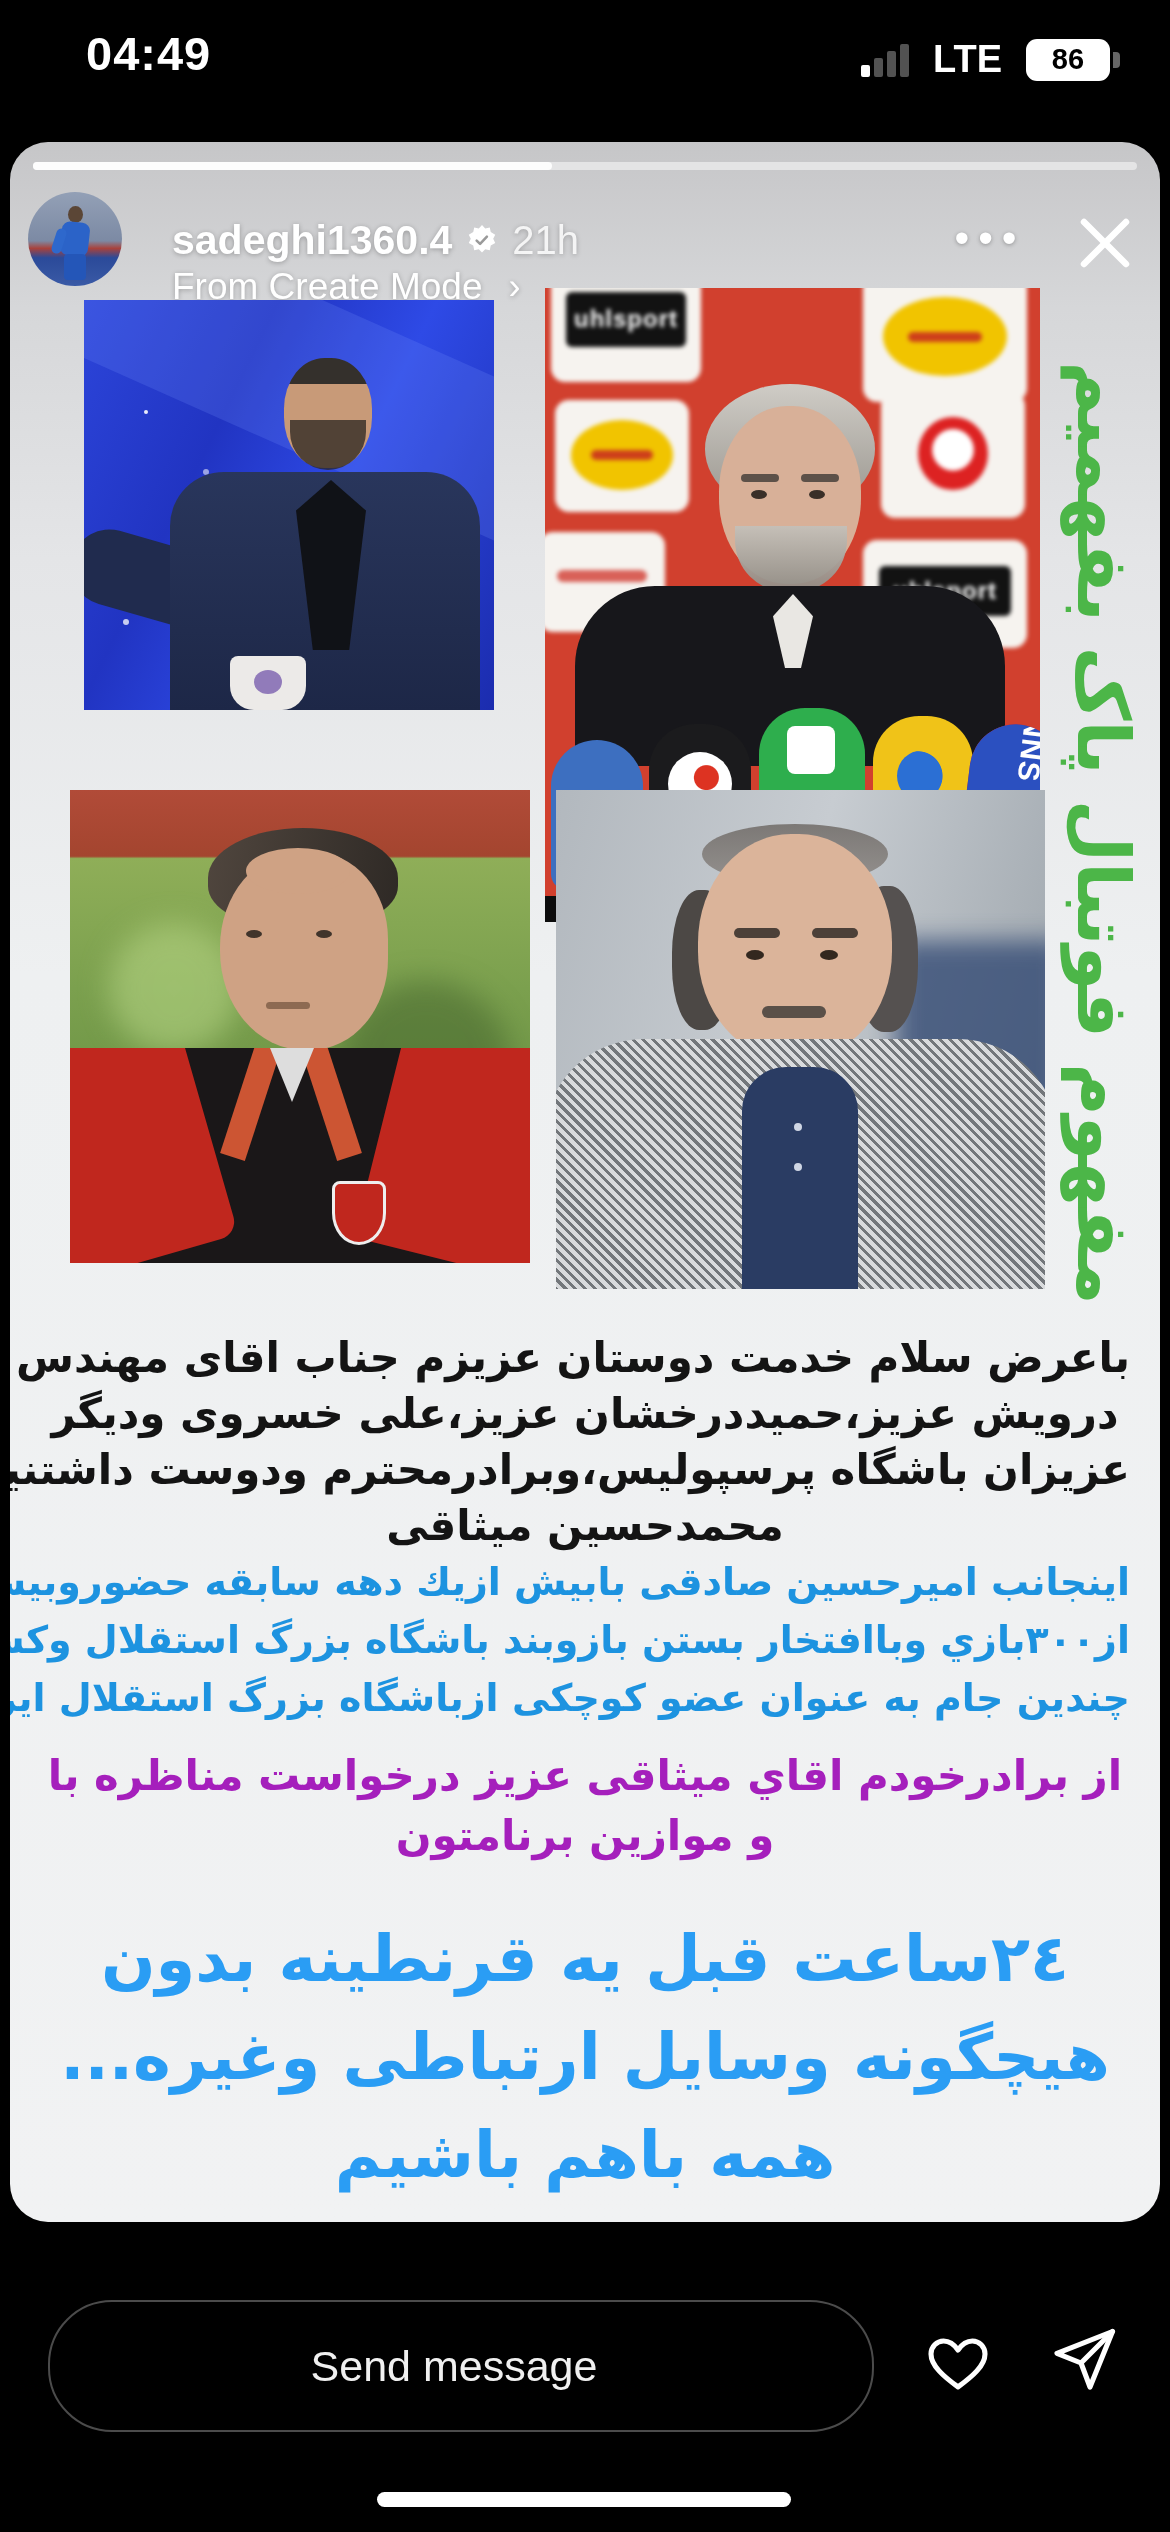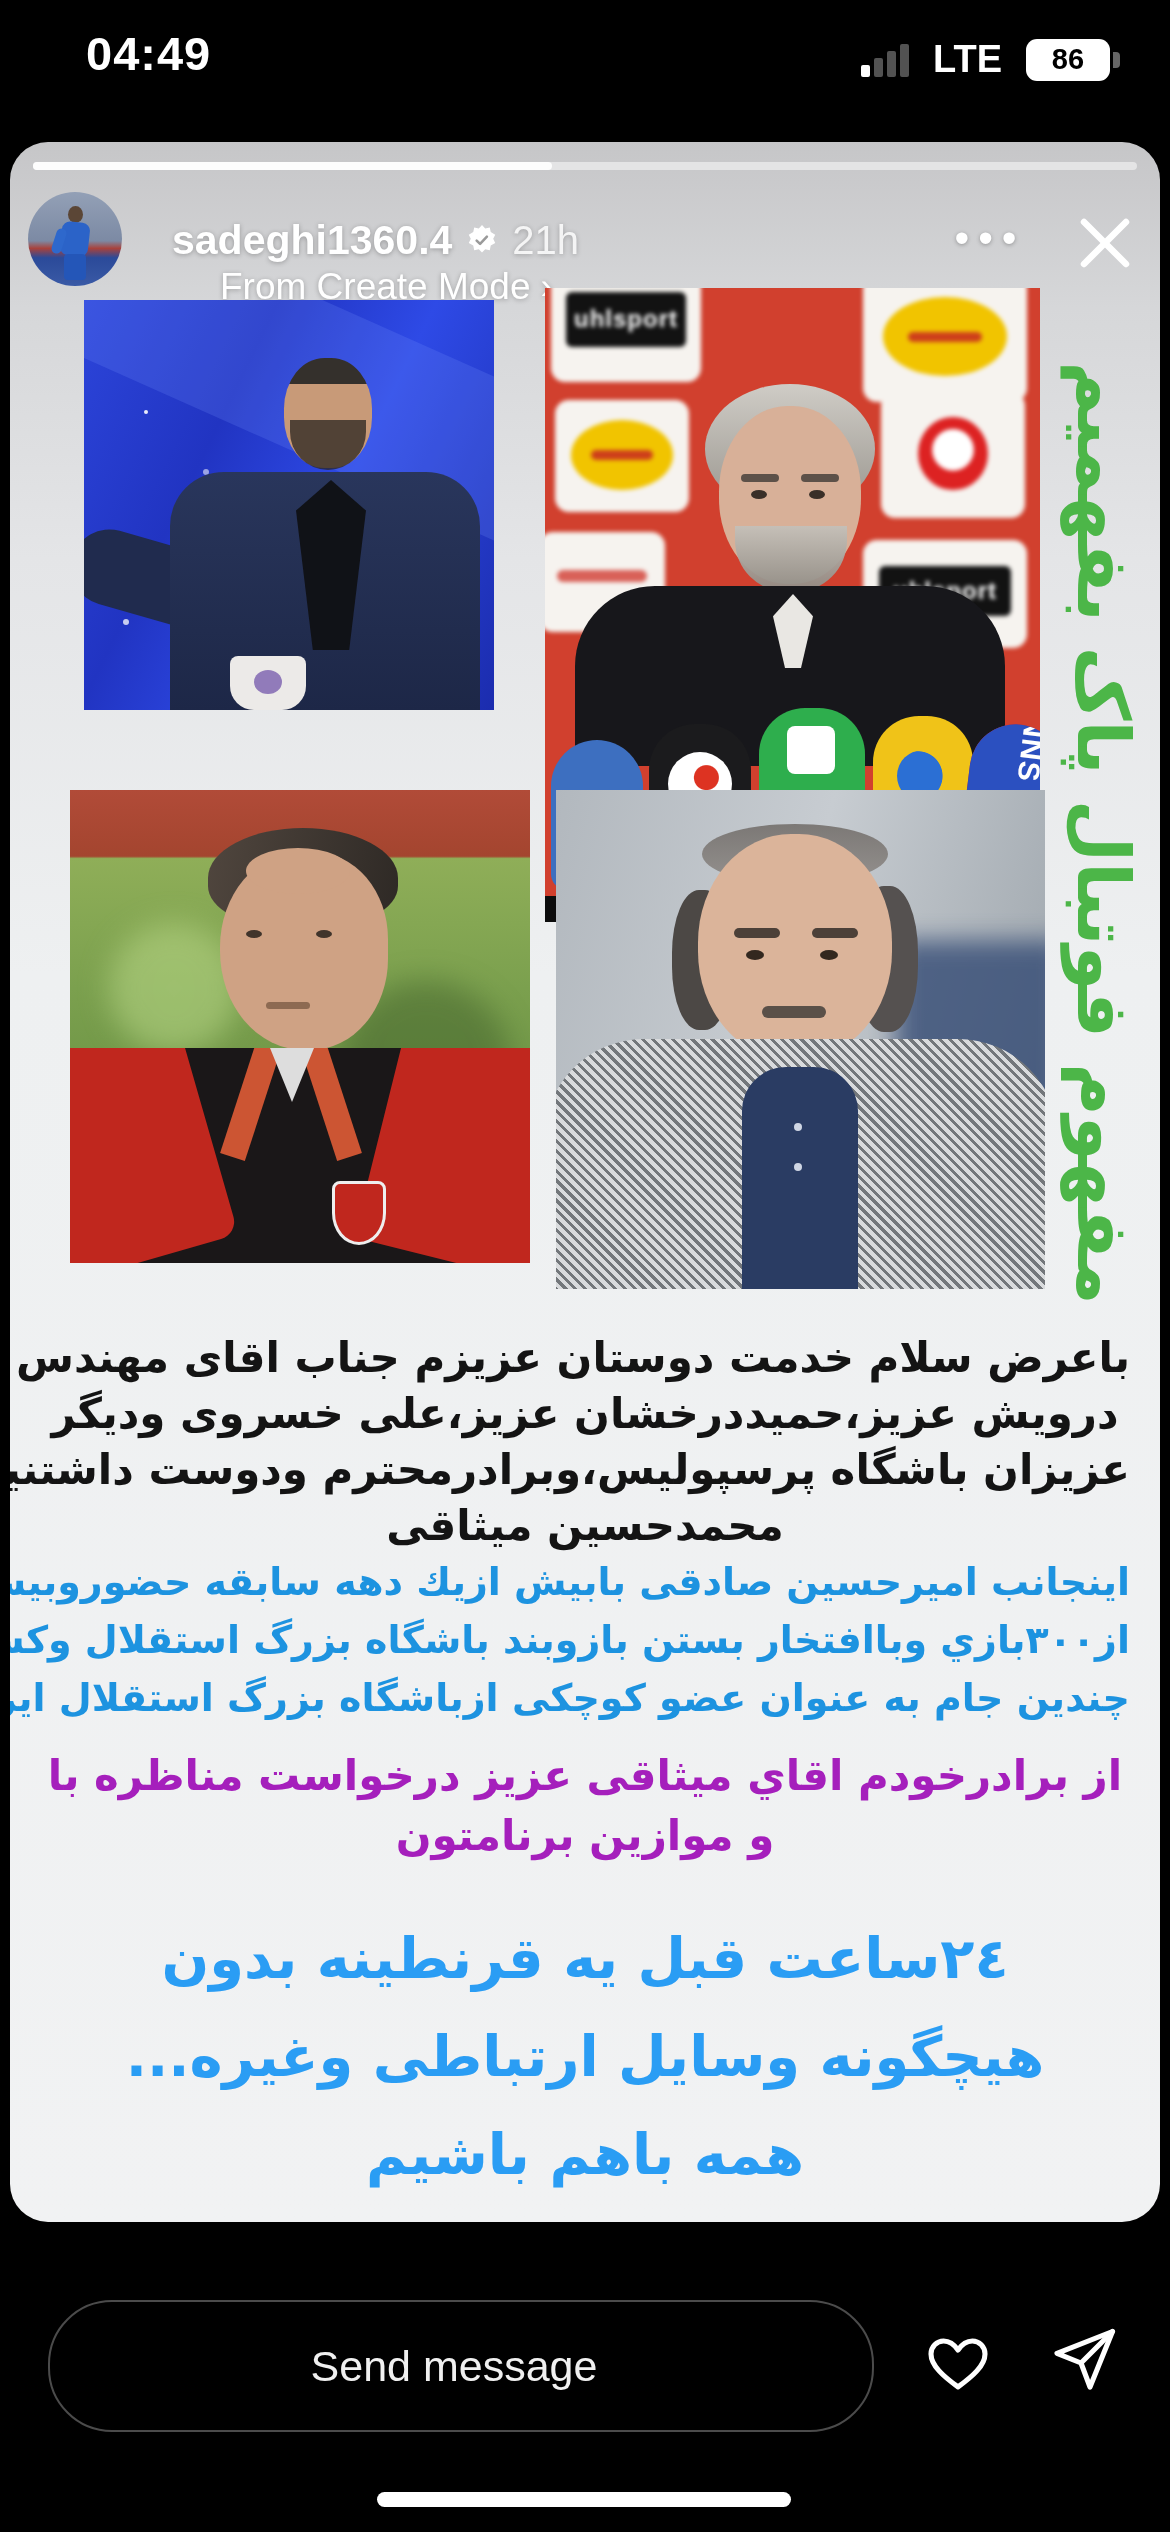--- a/index.html
+++ b/index.html
@@ -34,21 +34,21 @@
   .avatar{position:absolute;left:18px;top:50px;width:94px;height:94px;border-radius:50%;overflow:hidden;
           background:linear-gradient(180deg,#93a0b6 0%,#7c8aa4 52%,#a8423c 60%,#2b4a99 70%,#3a5aa6 100%);}
   .avatar .pl-head{position:absolute;left:40px;top:14px;width:15px;height:17px;border-radius:50%;background:#5b4636;}
   .avatar .pl-torso{position:absolute;left:33px;top:30px;width:28px;height:34px;border-radius:8px;background:#2b63c8;transform:rotate(6deg);}
   .avatar .pl-legs{position:absolute;left:36px;top:62px;width:22px;height:26px;background:#2456b8;border-radius:4px;}
   .avatar .pl-arm{position:absolute;left:26px;top:36px;width:10px;height:26px;border-radius:5px;background:#2e68cc;transform:rotate(18deg);}
 
   .user-row{position:absolute;left:162px;top:72px;height:52px;display:flex;align-items:center;gap:14px;}
   .username{font-size:41px;font-weight:700;}
   .story-age{font-size:40px;font-weight:400;color:rgba(255,255,255,.85);text-shadow:0 1px 5px rgba(0,0,0,.25);}
-  .src-row{position:absolute;left:162px;top:124px;display:flex;align-items:flex-end;gap:10px;margin-left:48px;}
+  .src-row{position:absolute;left:162px;top:124px;display:flex;align-items:flex-end;gap:26px;}
   .src-row .src{font-size:37px;font-weight:500;}
   .src-row .chev{font-size:36px;font-weight:400;}
   .more-btn{position:absolute;left:920px;top:66px;width:120px;height:60px;color:#fff;font-size:42px;
             letter-spacing:9px;text-align:center;line-height:60px;text-shadow:0 1px 4px rgba(0,0,0,.3);}
   .close-btn{position:absolute;left:1062px;top:68px;width:66px;height:66px;}
 
   
   .photo{position:absolute;overflow:hidden;}
   
   .p1{left:74px;top:158px;width:410px;height:410px;}
@@ -162,21 +162,21 @@
   
   .cap{position:absolute;left:30px;width:1090px;text-align:center;direction:rtl;
        font-family:"DejaVu Sans",sans-serif;font-weight:700;}
   .cap div{white-space:nowrap;}
   .cap-black{top:1188px;font-size:42px;}
   .cap-black div{line-height:56px;}
   .cap-blue{top:1411px;font-size:38px;}
   .cap-blue div{line-height:58px;}
   .cap-magenta{top:1604px;font-size:42px;}
   .cap-magenta div{line-height:60px;}
-  .cap-cyan{top:1768px;font-size:56px;}
+  .cap-cyan{top:1768px;font-size:64px;}
   .cap-cyan div{line-height:98px;}
 
   
   .composer-pill{position:absolute;left:48px;top:2300px;width:822px;height:128px;border-radius:64px;
                  border:2px solid #4b4b4b;background:#000;display:flex;align-items:center;}
   .composer-pill input{margin-left:52px;width:700px;background:transparent;border:none;outline:none;
                        color:#fff;font-size:43px;font-family:Liberation Sans, sans-serif;text-align:center;}
   .composer-pill input::placeholder{color:#f0f0f0;opacity:1;}
   .icon-btn{position:absolute;width:72px;height:72px;}
   .heart-btn{left:922px;top:2326px;}

